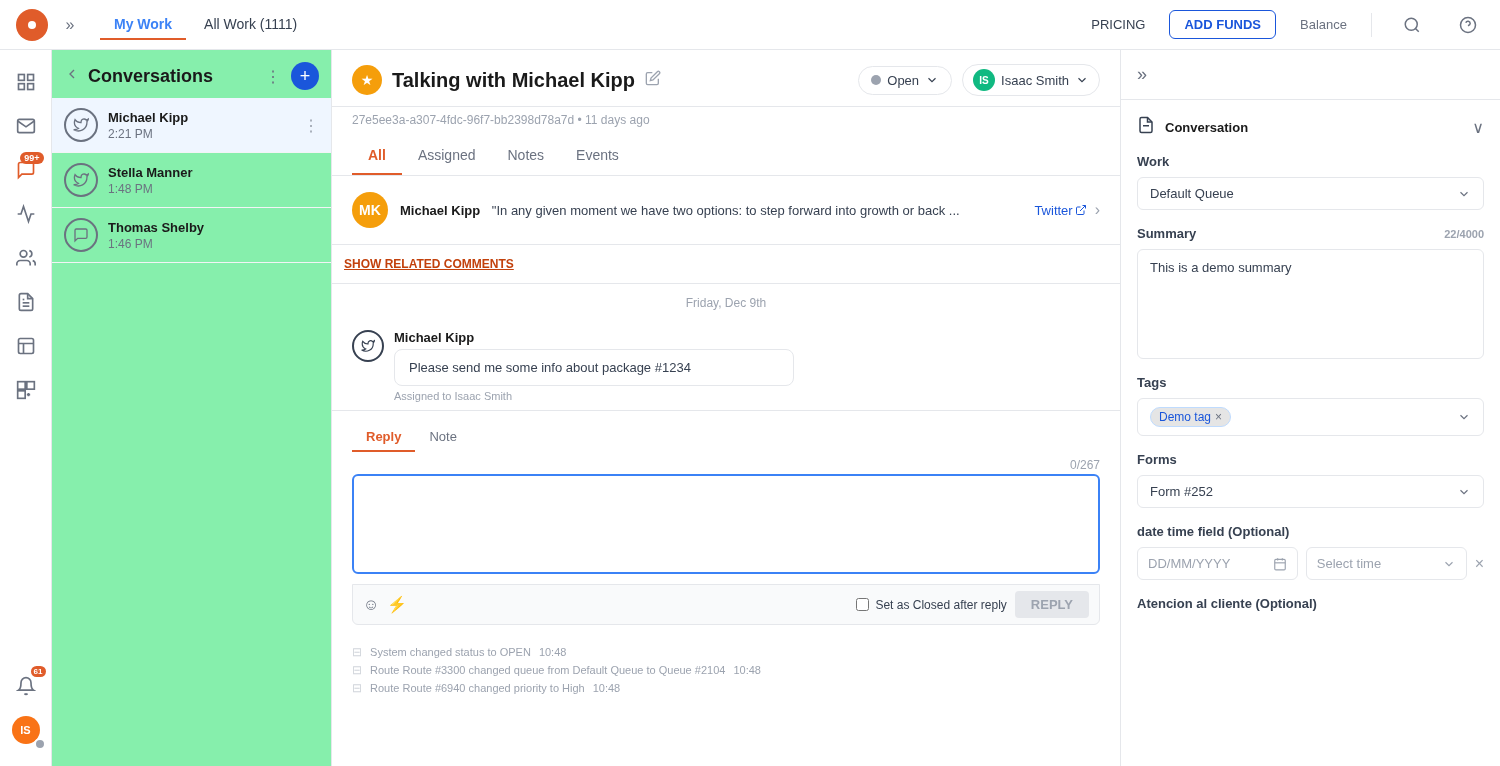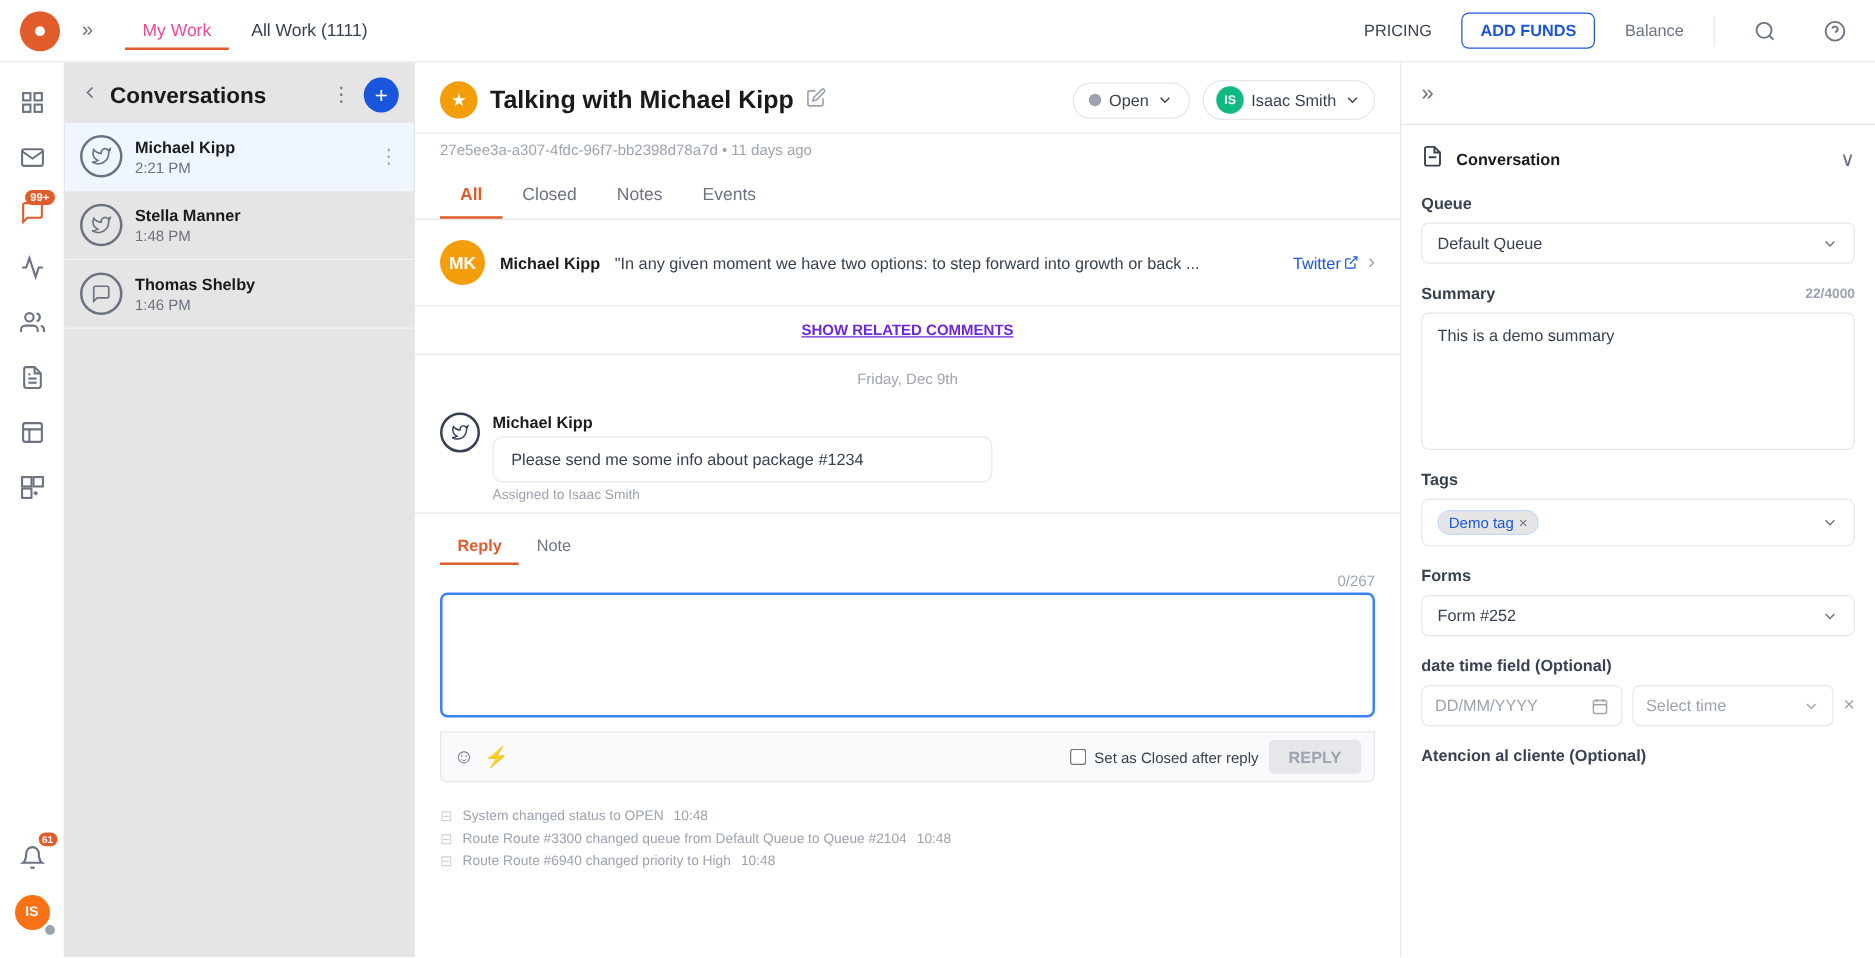--- a/index.html
+++ b/index.html
@@ -31,22 +31,22 @@
     .topbar-tabs { display: flex; gap: 4px; margin-left: 8px; }
     .topbar-tab {
       padding: 6px 14px;
       border-radius: 6px;
       font-size: 14px;
       cursor: pointer;
       color: #374151;
     }
     .topbar-tab.active {
       background: #fff;
-      color: #ec4899;
-      font-weight: 400;
+      color: #3b82f6;
+      font-weight: 700;
       border-bottom: 2px solid #e05c2a;
       border-radius: 0;
     }
     .topbar-right {
       margin-left: auto;
       display: flex;
       align-items: center;
       gap: 24px;
     }
     .pricing-link { font-size: 13px; color: #374151; cursor: pointer; }
@@ -141,21 +141,21 @@
       font-weight: bold;
     }
 
     
     .conv-panel {
       width: 280px;
       border-right: 1px solid #e5e7eb;
       display: flex;
       flex-direction: column;
       flex-shrink: 0;
-      background: #e5e5e5;
+      background: #86efac;
     }
     .conv-panel-header {
       display: flex;
       align-items: center;
       padding: 12px 12px 8px;
       gap: 8px;
     }
     .conv-header-toggle { cursor: pointer; color: #6b7280; font-size: 16px; }
     .conv-title { font-size: 18px; font-weight: 700; color: #1a1a1a; flex: 1; }
     .conv-header-actions { display: flex; gap: 4px; }
@@ -310,25 +310,25 @@
     .twitter-msg-content { flex: 1; font-size: 13px; color: #374151; }
     .twitter-sender { font-weight: 600; color: #1a1a1a; margin-right: 8px; }
     .twitter-source {
       color: #1a56db;
       font-size: 13px;
       cursor: pointer;
       display: flex; align-items: center; gap: 2px;
     }
     .twitter-msg-right { display: flex; align-items: center; gap: 8px; margin-left: auto; }
     .show-related {
-      text-align: center;
+      text-align: left;
       padding: 12px;
       font-size: 12px;
       font-weight: 600;
-      color: #6d28d9;
+      color: #c2410c;
       text-decoration: underline;
       cursor: pointer;
       border-bottom: 1px solid #e5e7eb;
     }
     .date-separator {
       text-align: center;
       font-size: 12px;
       color: #9ca3af;
       padding: 12px 20px;
     }
@@ -726,21 +726,21 @@
           <span>Isaac Smith</span>
           <svg width="14" height="14" viewBox="0 0 24 24" fill="none" stroke="currentColor" stroke-width="2">
               <polyline points="6 9 12 15 18 9"></polyline>
             </svg>
         </div>
       </div>
     </div>
     <div class="meta-row">27e5ee3a-a307-4fdc-96f7-bb2398d78a7d • 11 days ago</div>
     <div class="tabs-row">
       <div class="tab-item active">All</div>
-      <div class="tab-item">Closed</div>
+      <div class="tab-item">Assigned</div>
       <div class="tab-item">Notes</div>
       <div class="tab-item">Events</div>
     </div>
 
     <div class="message-area">
 
       <div class="twitter-msg">
         <div class="twitter-avatar">MK</div>
         <div class="twitter-msg-content">
           <span class="twitter-sender">Michael Kipp</span>
@@ -828,21 +828,21 @@
               <path d="M14 2H6a2 2 0 0 0-2 2v16a2 2 0 0 0 2 2h12a2 2 0 0 0 2-2V8z"></path>
               <polyline points="14 2 14 8 20 8"></polyline>
               <line x1="16" y1="13" x2="8" y2="13"></line>
             </svg>
         </span>
         <span class="conv-section-title">Conversation</span>
         <span class="collapse-icon">∨</span>
       </div>
 
       <div class="field-section">
-        <div class="field-label">Queue</div>
+        <div class="field-label">Work</div>
         <div class="field-select">
           <span>Default Queue</span>
           <svg width="14" height="14" viewBox="0 0 24 24" fill="none" stroke="#6b7280" stroke-width="2">
               <polyline points="6 9 12 15 18 9"></polyline>
             </svg>
         </div>
       </div>
 
       <div class="field-section">
         <div class="field-label">

